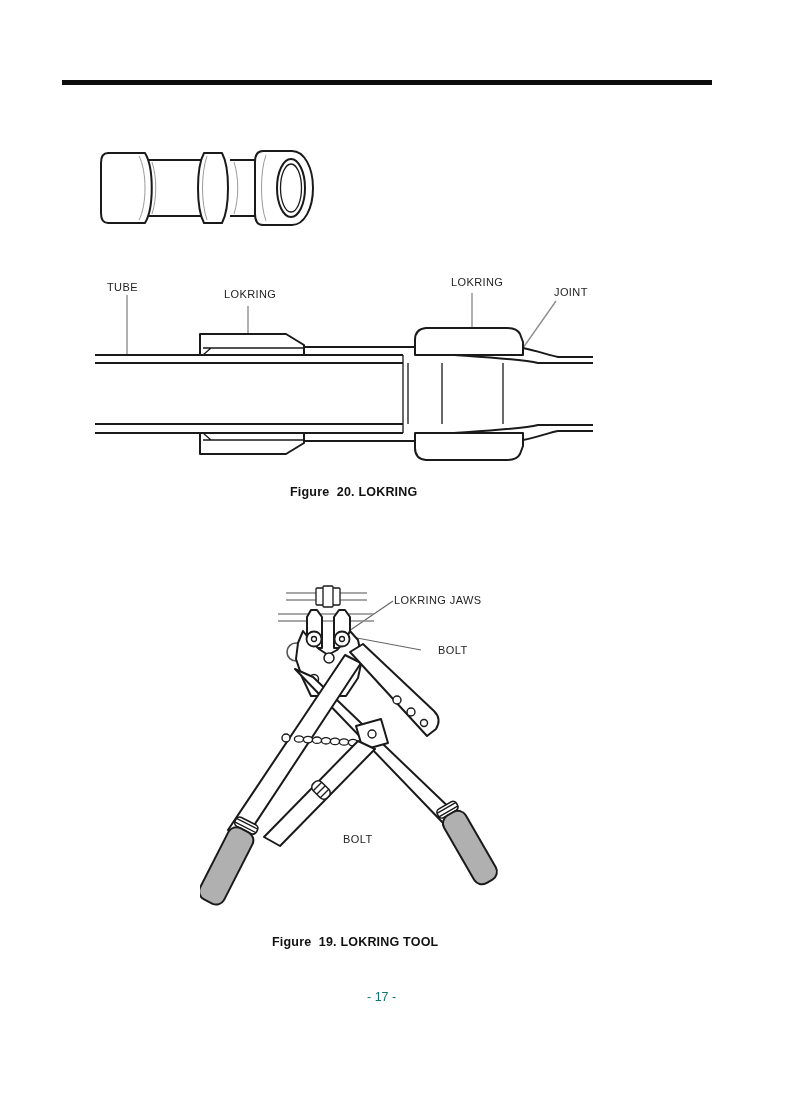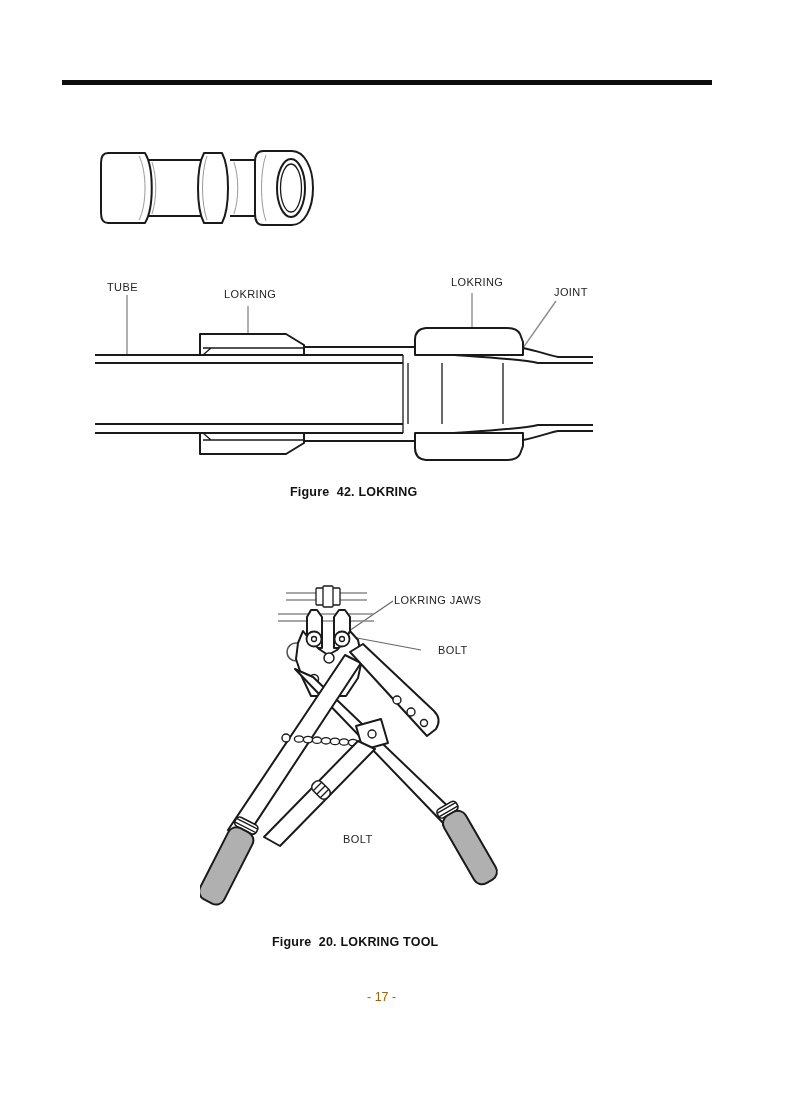--- a/index.html
+++ b/index.html
@@ -16,21 +16,21 @@
   .abs{position:absolute;}
   .diagram-label{
     position:absolute; font-size:11px; letter-spacing:0.4px; color:#232323;
     white-space:pre; line-height:12px;
   }
   .caption{
     position:absolute; font-size:12.5px; font-weight:bold; color:#111;
     white-space:pre; letter-spacing:0.2px;
   }
   .page-number{
-    position:absolute; font-size:12.5px; color:#a16207; white-space:pre;
+    position:absolute; font-size:12.5px; color:#0f766e; white-space:pre;
   }
   svg{display:block;}
   
   .ln{stroke:var(--ink); fill:none; stroke-width:2; stroke-linejoin:round; stroke-linecap:butt;}
   .thin{stroke-width:1.3;}
   .fw{stroke:var(--ink); fill:#ffffff; stroke-width:2; stroke-linejoin:round;}
   .leader{stroke:var(--leader); fill:none; stroke-width:1.4;}
   .leader2{stroke:var(--leader-dark); fill:none; stroke-width:1.1;}
   .grayarc{stroke:#9a9a9a; fill:none; stroke-width:1;}
   .tubegray{stroke:#8a8a8a; fill:none; stroke-width:1.6;}
@@ -87,21 +87,21 @@
     <path class="fw" d="M325,165 V180 Q325,191 336,192 H417 Q427,192 430,186 L433,178 V165 Z"></path>
     <path class="ln" d="M433,80 C448,83 458,87 468,89 H503"></path>
     <path class="ln" d="M433,172 C448,169 458,165 468,163 H503"></path>
   </svg>
 
   <div class="diagram-label" style="left:107px; top:281px;">TUBE</div>
   <div class="diagram-label" style="left:224px; top:288px;">LOKRING</div>
   <div class="diagram-label" style="left:451px; top:276px;">LOKRING</div>
   <div class="diagram-label" style="left:554px; top:286px;text-align:right;">JOINT</div>
 
-  <div class="caption" style="left:290px; top:485px;">Figure  42. LOKRING</div>
+  <div class="caption" style="left:290px; top:485px;">Figure  20. LOKRING</div>
 
   <svg class="abs" style="left:200px; top:583px;" width="320" height="330" viewBox="0 0 320 330">
 
     <path class="leader2" d="M193,18 L146,50"></path>
     <path class="leader2" d="M221,67 L157,55"></path>
 
     <path class="tubegray" d="M86,10 H167 M86,17 H167"></path>
     <rect class="fw" style="stroke-width:1.3" x="116" y="5" width="24" height="17" rx="1"></rect>
     <rect class="fw" style="stroke-width:1.3" x="123" y="3" width="10" height="21" rx="1"></rect>
 
@@ -159,17 +159,17 @@
       <rect class="fw" style="stroke-width:1.6" x="-11" y="-10" width="22" height="10" rx="4"></rect>
       <path class="ln thin" d="M-11,-7 H11 M-11,-3 H11"></path>
       <rect class="gripfill" x="-12" y="0" width="25" height="78" rx="9"></rect>
     </g>
   </svg>
 
   <div class="diagram-label" style="left:394px; top:594px;">LOKRING JAWS</div>
   <div class="diagram-label" style="left:421px; top:644px;padding-left:17px;">BOLT</div>
   <div class="diagram-label" style="left:343px; top:833px;">BOLT</div>
 
-  <div class="caption" style="left:272px; top:935px;">Figure  20. LOKRING TOOL</div>
+  <div class="caption" style="left:272px; top:935px;">Figure  19. LOKRING TOOL</div>
 
   <div class="page-number" style="left:367px; top:990px;">- 17 -</div>
 
 </div>
 
 </body></html>

